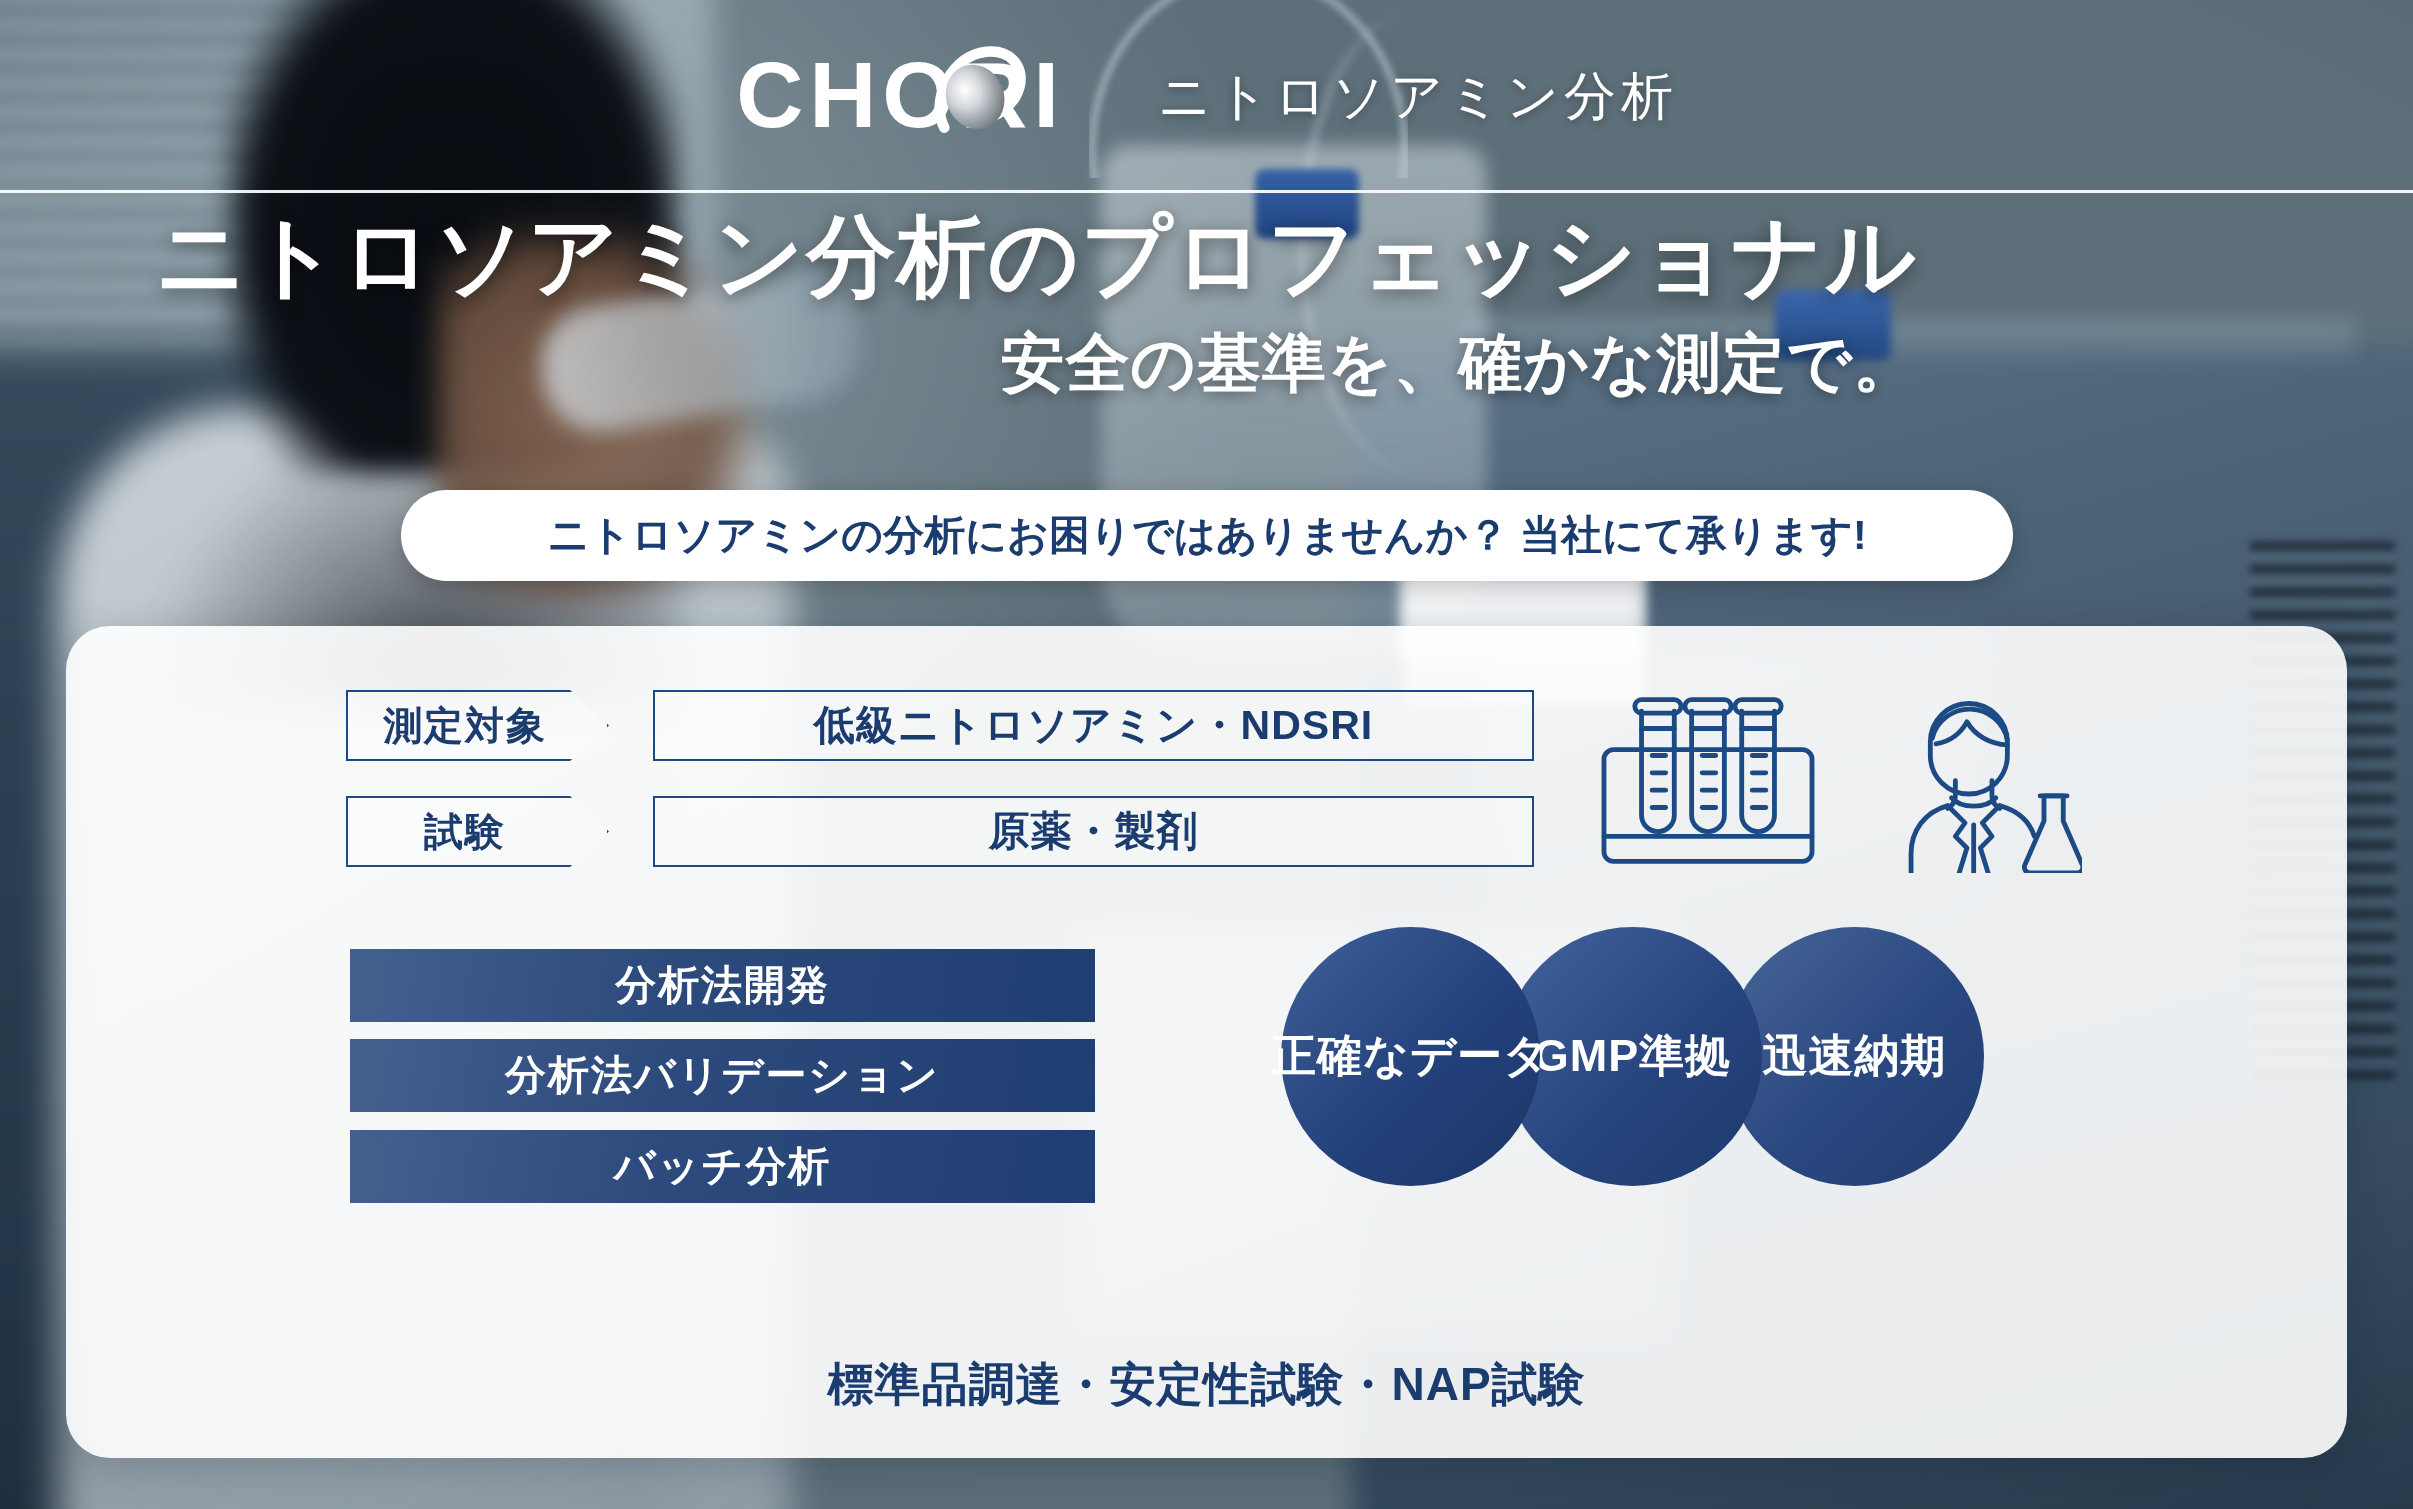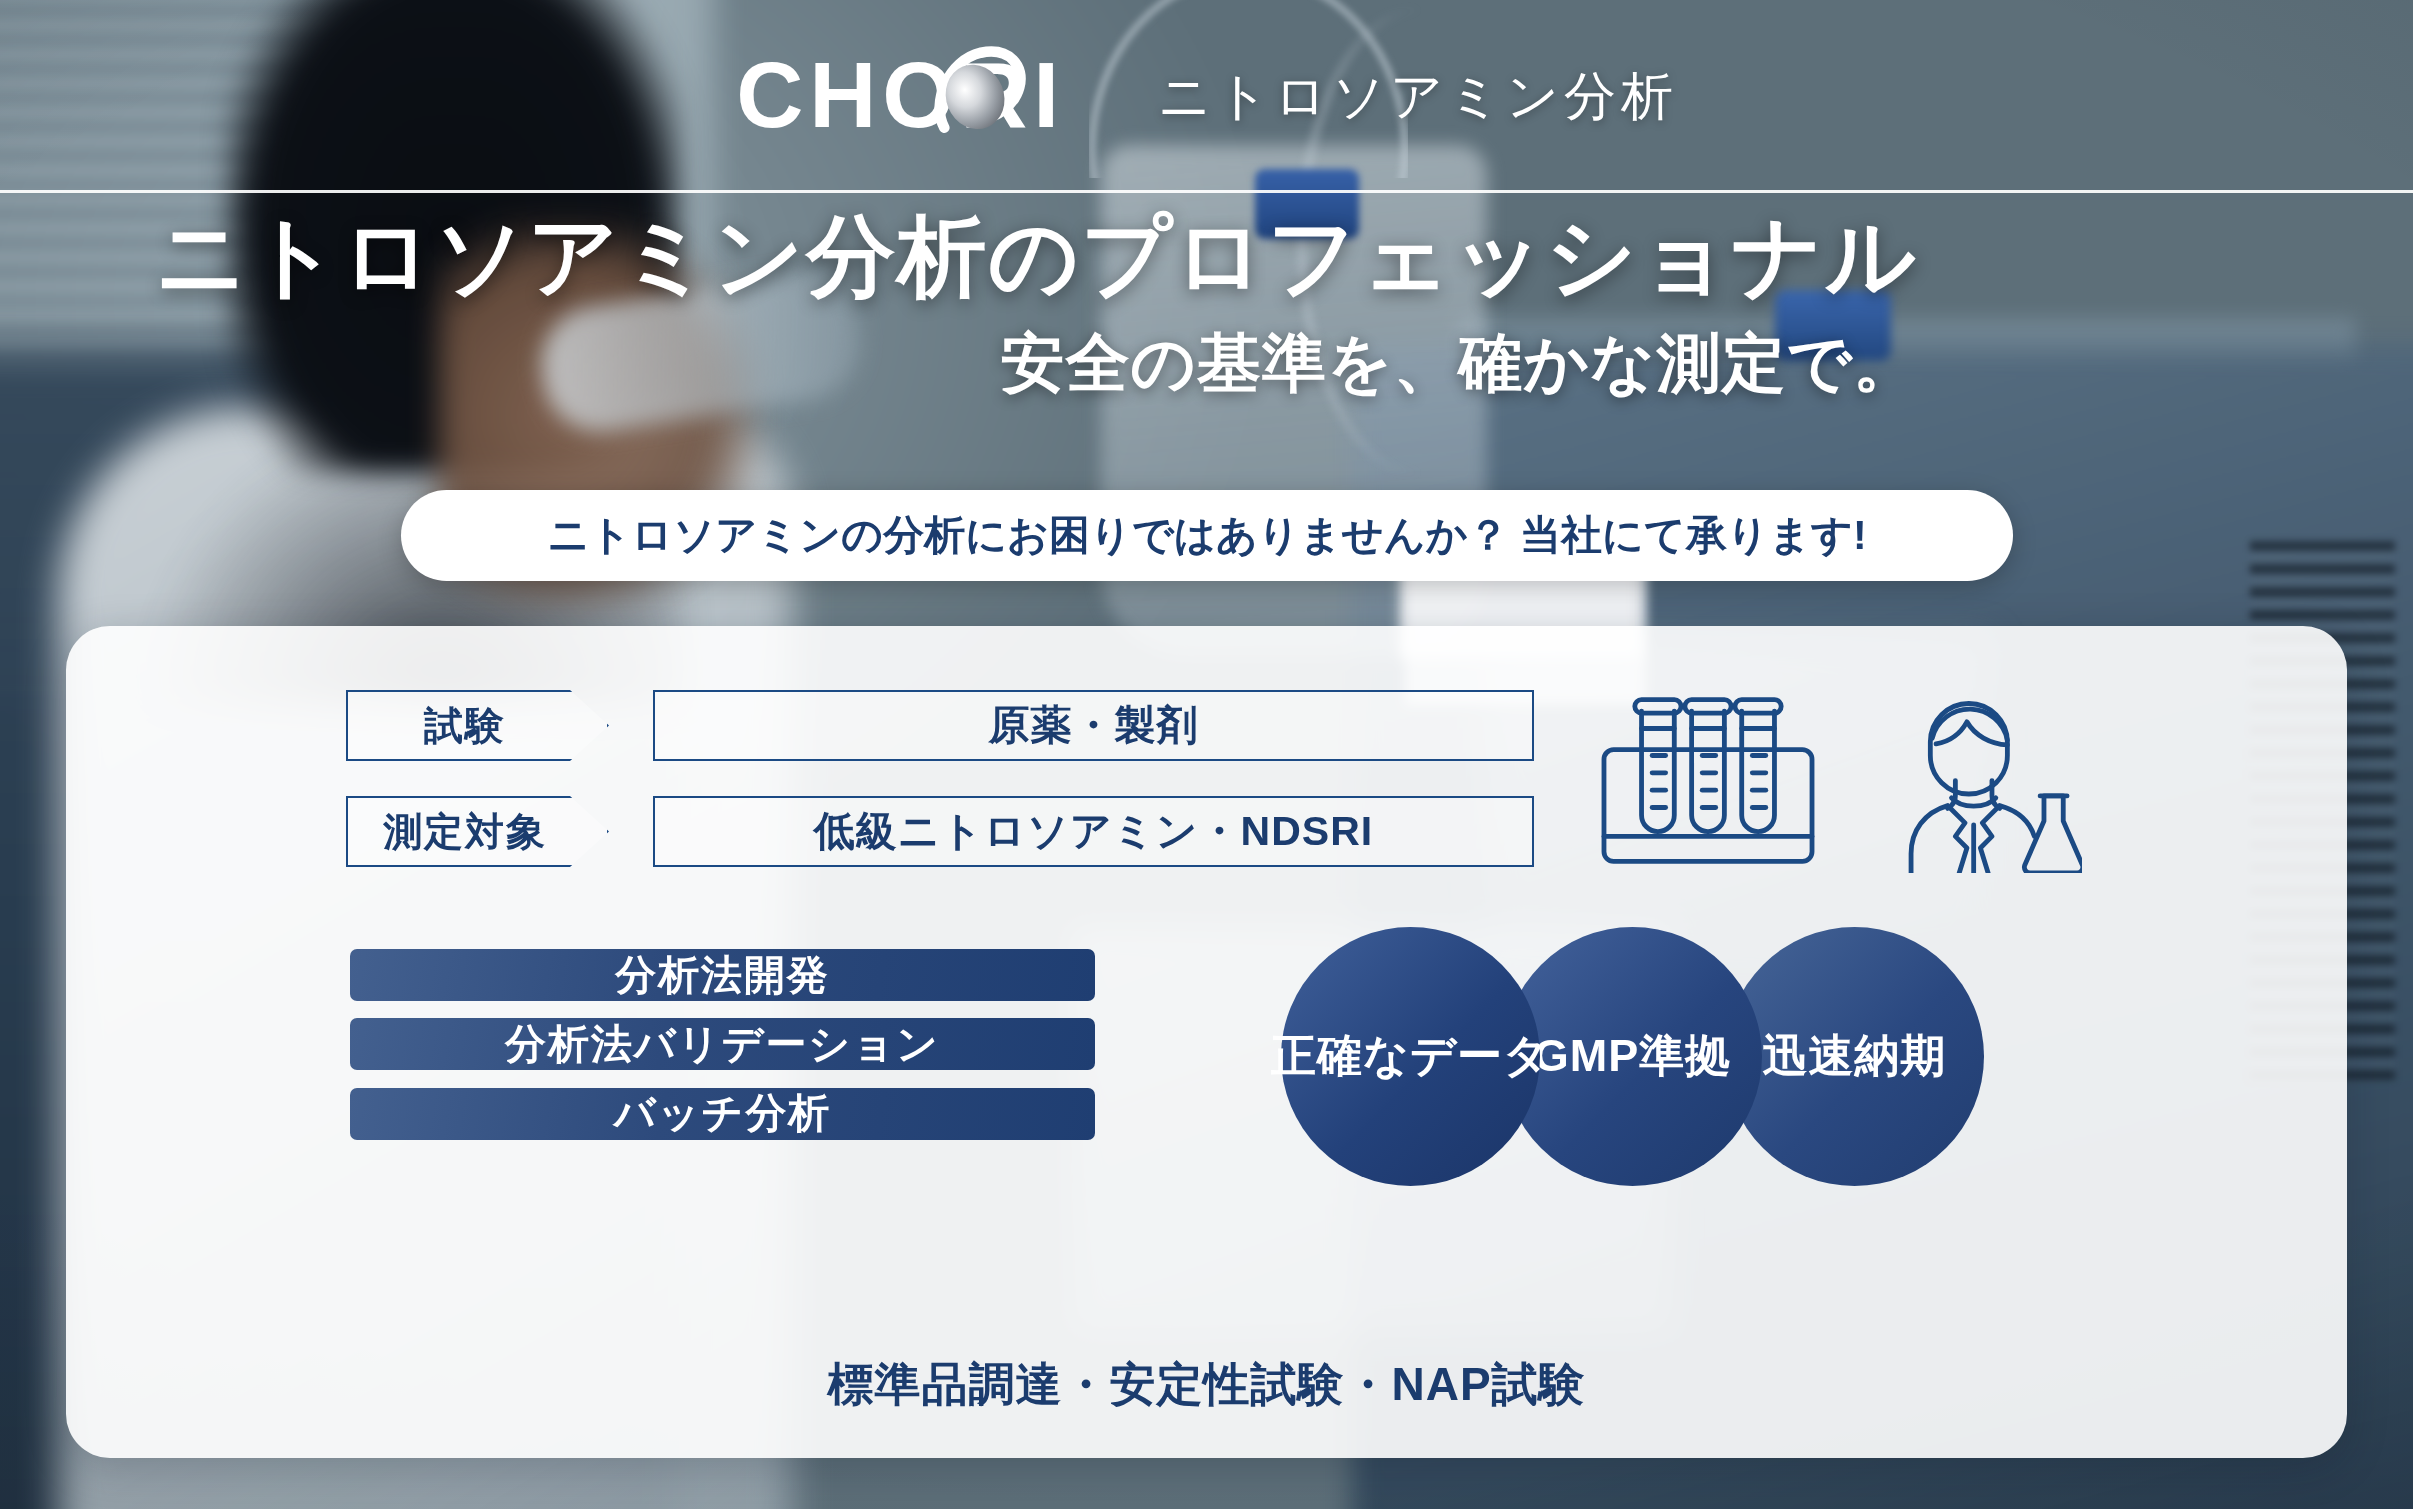--- a/index.html
+++ b/index.html
@@ -247,23 +247,23 @@
   
   .spec-icons {
     position: absolute; left: 1526px; top: 64px;
     display: flex; align-items: flex-end; gap: 50px;
   }
   .icon-wrap { display: block; }
 
   
   .bars { position: absolute; left: 284px; top: 323px; width: 745px; }
   .bar {
-    height: 52px; margin-bottom: 17.4px;
+    height: 73px; margin-bottom: 17.4px;
     background: linear-gradient(100deg, #43608f 0%, #2d4a7c 42%, #1f3e72 100%);
-    display: flex; align-items: center; justify-content: center; border-radius: 7px;
+    display: flex; align-items: center; justify-content: center;
   }
   .bar-label {
     font-size: 41px; font-weight: 700; color: #ffffff; letter-spacing: 1.9px;
   }
 
   
   .circles { position: absolute; left: 1215px; top: 301px; height: 259px; }
   .circle {
     position: absolute; top: 0;
     width: 259px; height: 259px; border-radius: 50%;
@@ -346,33 +346,33 @@
     <span class="pill-text">ニトロソアミンの分析にお困りではありませんか？ 当社にて承ります!</span>
   </div>
 
   <div class="card">
     <div class="card-inner">
 
       <div class="spec-rows">
 
         <div class="spec-row">
           <div class="spec-chev">
+            <span class="spec-chev-label">測定対象</span>
+          </div>
+          <div class="spec-value">
+            <span class="spec-value-label">低級ニトロソアミン・NDSRI</span>
+          </div>
+        </div>
+
+        <div class="spec-row">
+          <div class="spec-chev">
             <span class="spec-chev-label">試験</span>
           </div>
           <div class="spec-value">
             <span class="spec-value-label">原薬・製剤</span>
-          </div>
-        </div>
-
-        <div class="spec-row">
-          <div class="spec-chev">
-            <span class="spec-chev-label">測定対象</span>
-          </div>
-          <div class="spec-value">
-            <span class="spec-value-label">低級ニトロソアミン・NDSRI</span>
           </div>
         </div>
 
       </div>
 
       <div class="spec-icons">
 
         <span class="icon-wrap">
           <svg width="232" height="183" viewBox="0 0 240 190" fill="none" stroke="#1b4a84" stroke-width="5" stroke-linecap="round" stroke-linejoin="round">
 

